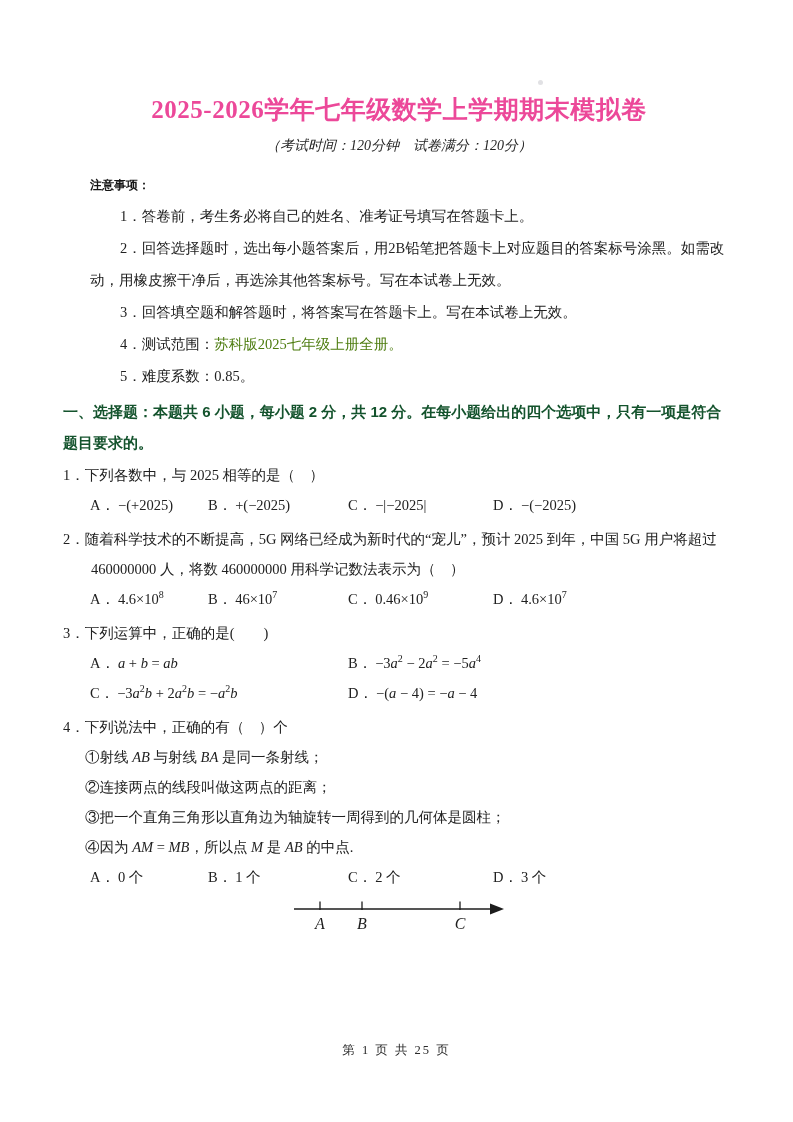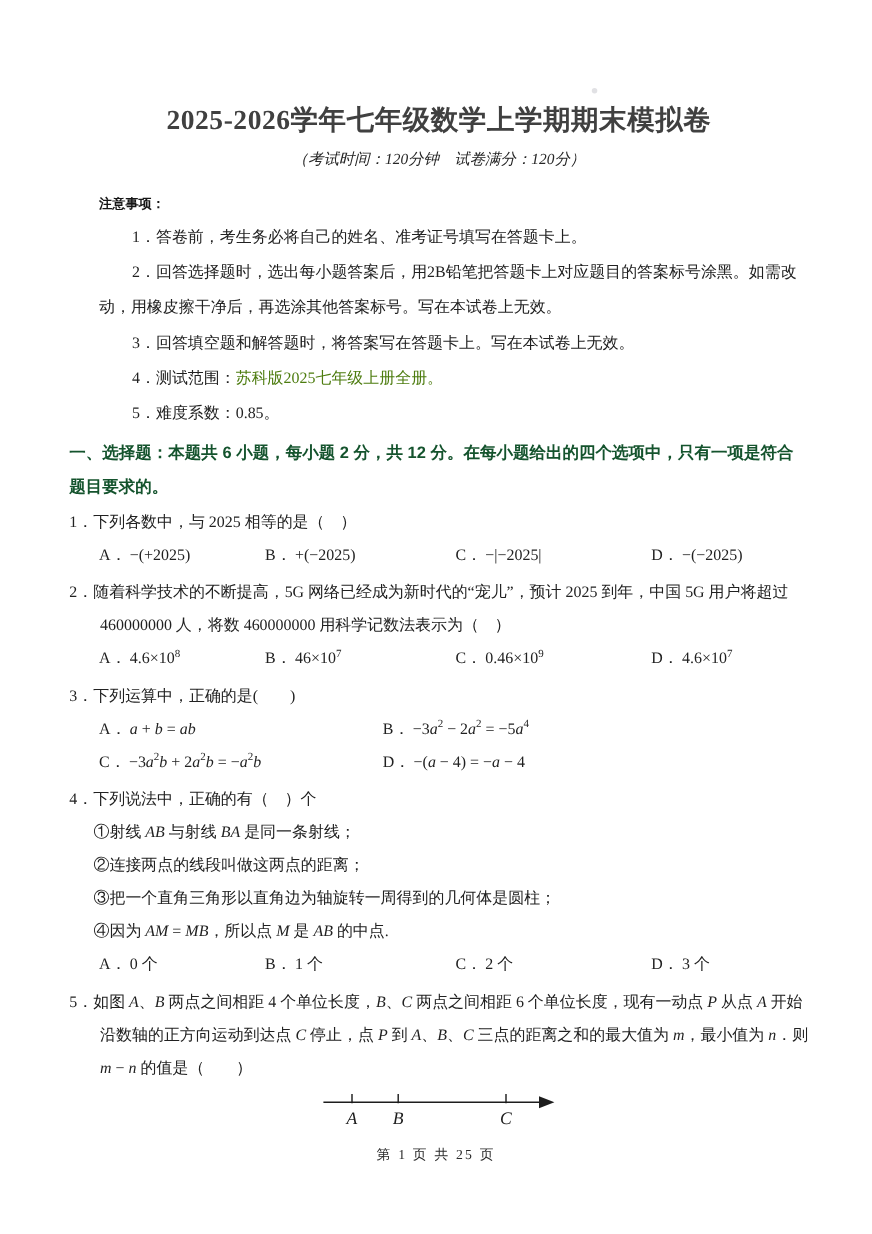--- a/index.html
+++ b/index.html
@@ -21,21 +21,21 @@
     width: 5px; height: 5px; border-radius: 50%;
     background: #c9c9ce; opacity: .55;
   }
   .title {
     margin: 92px 0 0 0;
     text-align: center;
     font-size: 25px;
     line-height: 36px;
     font-weight: bold;
     letter-spacing: .5px;
-    color: #404040;
+    color: #ec4899;
   }
   .subtitle {
     margin-top: 8px;
     text-align: center;
     font-size: 14px;
     line-height: 20px;
     font-style: italic;
     color: #262626;
   }
   .notice { margin: 14px 0 0 27px; }
@@ -57,21 +57,20 @@
     color: #14532d;
   }
   .questions { margin-top: 2px; }
   .question { margin: 0 0 4px 0; line-height: 30px; }
   .stem { margin: 0; padding-left: 28px; text-indent: -28px; }
   .subitems p { margin: 0 0 0 22px; }
   .options-4 {
     display: grid;
     grid-template-columns: 118px 140px 145px auto;
     margin-left: 27px;
-    gap: 33px;
   }
   .options-2 {
     display: grid;
     grid-template-columns: 258px auto;
     margin-left: 27px;
   }
   .option { white-space: nowrap; }
   .opt-label { margin-right: 3px; }
   sup { font-size: 10px; line-height: 0; }
   i { font-style: italic; }
@@ -150,21 +149,20 @@
       </div>
       <div class="options-4">
         <span class="option"><span class="opt-label">A．</span><span>0 个</span></span>
         <span class="option"><span class="opt-label">B．</span><span>1 个</span></span>
         <span class="option"><span class="opt-label">C．</span><span>2 个</span></span>
         <span class="option"><span class="opt-label">D．</span><span>3 个</span></span>
       </div>
     </div>
 
     <div class="question">
-      <p class="stem">5．如图 <i>A</i>、<i>B</i> 两点之间相距 4 个单位长度，<i>B</i>、<i>C</i> 两点之间相距 6 个单位长度，现有一动点 <i>P</i> 从点 <i>A</i> 开始沿数轴的正方向运动到达点 <i>C</i> 停止，点 <i>P</i> 到 <i>A</i>、<i>B</i>、<i>C</i> 三点的距离之和的最大值为 <i>m</i>，最小值为 <i>n</i>．则 <i>m</i> − <i>n</i> 的值是（　　）</p>
       <div class="figure-row">
         <svg width="212" height="38" viewBox="0 0 212 38">
           <line x1="1" y1="13" x2="200" y2="13" stroke="#1d1d1d" stroke-width="1.4"></line>
           <polygon points="211,13 197,7.5 197,18.5" fill="#1d1d1d"></polygon>
           <line x1="27" y1="5.5" x2="27" y2="14" stroke="#1d1d1d" stroke-width="1.3"></line>
           <line x1="69" y1="5.5" x2="69" y2="14" stroke="#1d1d1d" stroke-width="1.3"></line>
           <line x1="167" y1="5.5" x2="167" y2="14" stroke="#1d1d1d" stroke-width="1.3"></line>
           <text class="nl-label" x="27" y="33" text-anchor="middle">A</text>
           <text class="nl-label" x="69" y="33" text-anchor="middle">B</text>
           <text class="nl-label" x="167" y="33" text-anchor="middle">C</text>

